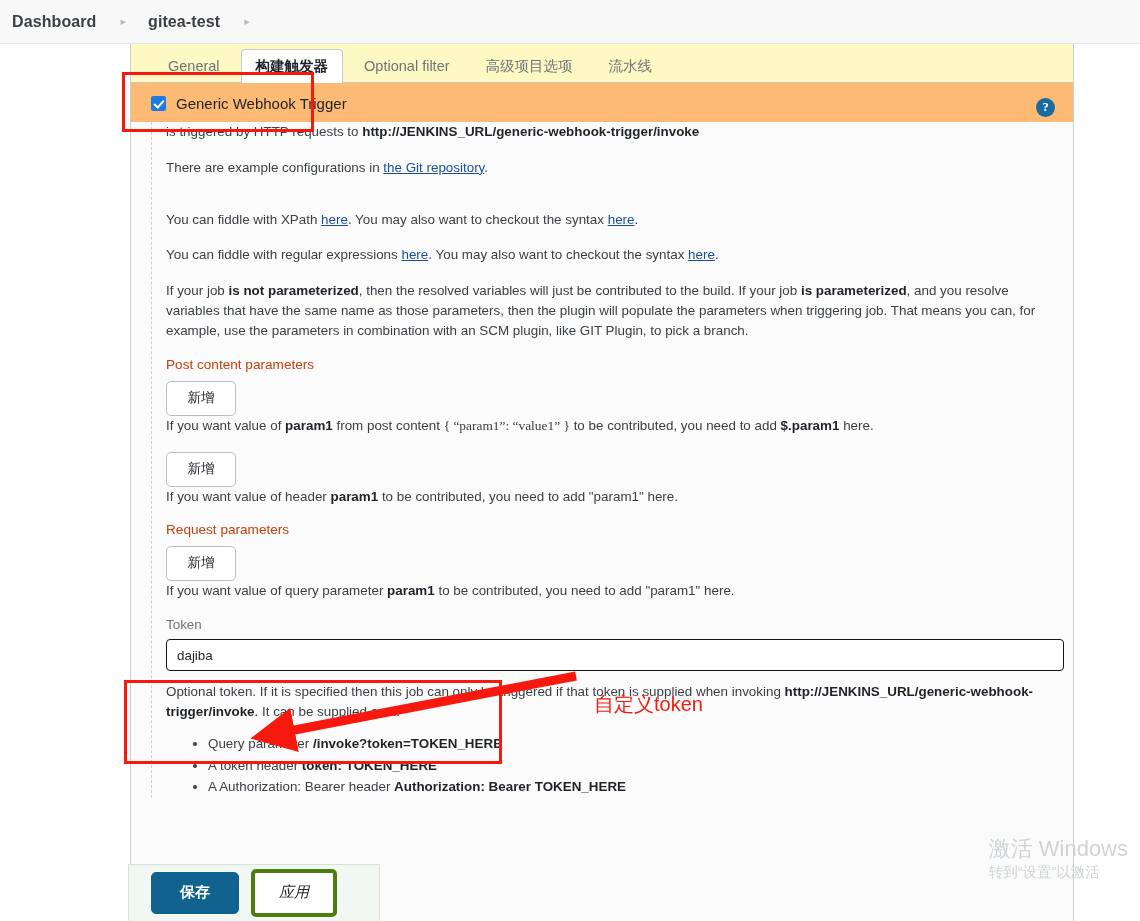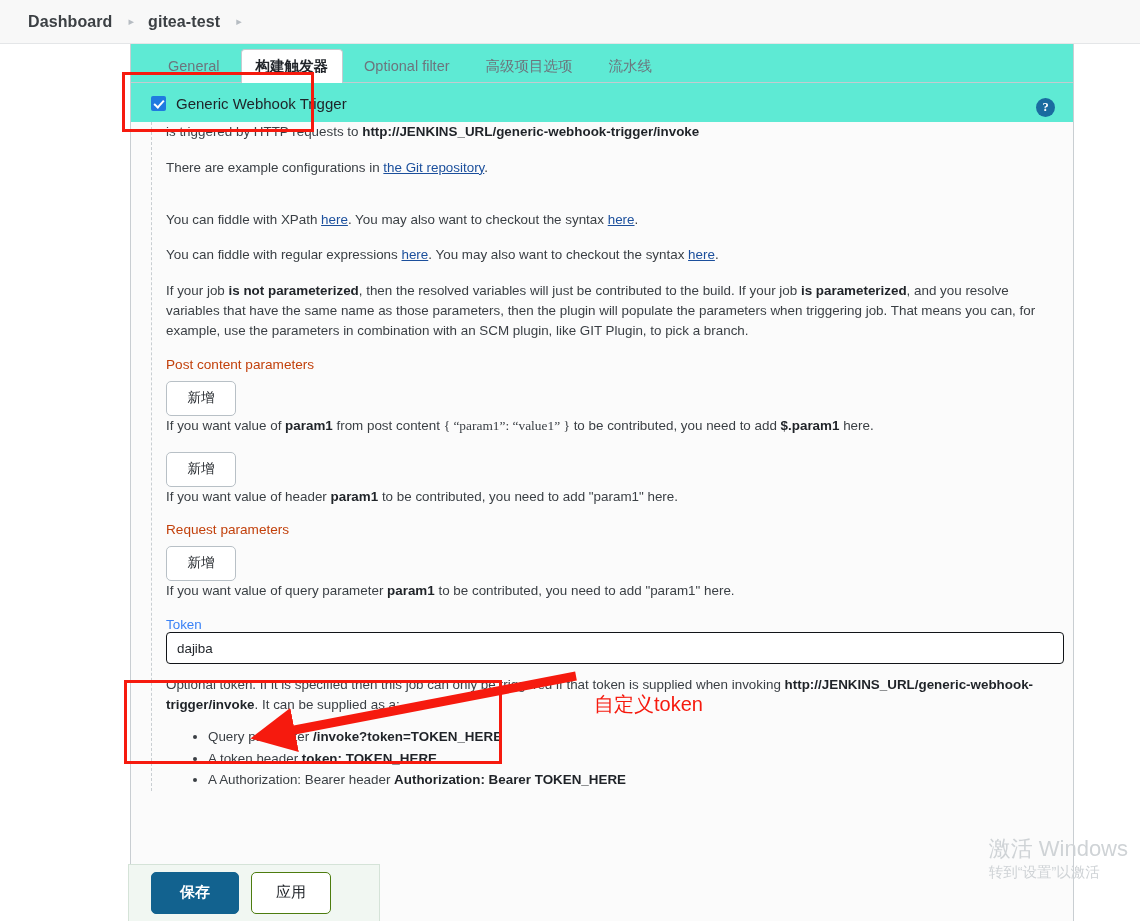--- a/index.html
+++ b/index.html
@@ -12,42 +12,43 @@
     -webkit-font-smoothing: antialiased;
   }
   #root { position: relative; width: 1140px; height: 921px; background:#ffffff; }
 
   
   .breadcrumb-bar {
     position: absolute; left: 0; top: 0; width: 1140px; height: 44px;
     background: #f8f8f8;
     border-bottom: 1px solid #e4e6e8;
     display: flex; align-items: center;
-    padding-left: 28px;
+    padding-left: 12px;
+    gap: 8px;
   }
   .crumb {
     font-size: 16px; font-weight: bold; color: #3c4044;
     letter-spacing: .1px;
   }
   .crumb-sep {
     color: #b6bcc2; font-size: 11px; margin: 0 14px 0 16px; user-select:none;
   }
 
   
   .config-panel {
     position: absolute; left: 130px; top: 44px;
     width: 944px; height: 877px;
     background: #fbfbfb;
     border-left: 1px solid #c9ced2;
     border-right: 1px solid #c9ced2;
   }
   .tabbar {
     position: relative;
     height: 39px;
-    background: #5eead4;
+    background: #fef9c3;
     border-bottom: 1px solid #c4cbd0;
     display: flex; align-items: flex-end;
     padding-left: 22px;
   }
   .tab {
     font-size: 14.5px; color: #6c757d;
     padding: 9px 14px 10px 14px;
     margin-right: 6px;
     line-height: 1;
     white-space: nowrap;
@@ -67,21 +68,21 @@
     position: relative;
     background: #fbfbfb;
     height: 838px;
     overflow: hidden;
   }
 
   
   .chk-row {
     display: flex; align-items: center;
     padding: 12px 0 10px 20px;
-    background: #5eead4;
+    background: #fdba74;
     position: relative; z-index: 2;
   }
   .chk {
     width: 15px; height: 15px;
     background: #1f7ae0;
     border-radius: 2px;
     position: relative; flex: none;
     margin-right: 10px;
     cursor: pointer;
   }
@@ -122,21 +123,21 @@
     background: #ffffff;
     border: 1px solid #b8c0c6;
     border-radius: 5px;
     padding: 7px 18px 8px 18px;
     font-size: 13.6px; color: #1f2328;
     cursor: pointer;
     min-width: 70px; text-align: center;
   }
   .after-btn { margin-top: 11px; }
 
-  .token-label { font-size: 13.4px; color: #3b82f6; }
+  .token-label { font-size: 13.4px; color: #737373; margin-bottom: 7px; }
   .token-input {
     display: block;
     width: 898px;
     height: 32px;
     background: #ffffff;
     border: 1.6px solid #111418;
     border-radius: 4px;
     font-family: "Liberation Sans", sans-serif;
     font-size: 13.4px;
     color: #1f2328;
@@ -174,24 +175,25 @@
   }
   .btn-save {
     background: #12628f; color: #ffffff;
     border: 1px solid #12628f; border-radius: 5px;
     font-size: 15px; font-weight: bold;
     padding: 10px 28px 11px 28px;
     cursor: pointer;
   }
   .btn-apply {
     background: #ffffff; color: #1f2328;
-    border: 1px solid #4d7c0f; border-radius: 5px;
+    border: 4px solid #4d7c0f; border-radius: 5px;
     font-size: 15px;
     padding: 10px 24px 11px 24px;
     cursor: pointer;
+    font-style: italic;
   }
 
   
   .anno-box {
     position: absolute;
     border: 3px solid #f61a0e;
     z-index: 30;
     pointer-events: none;
     background: transparent;
   }

